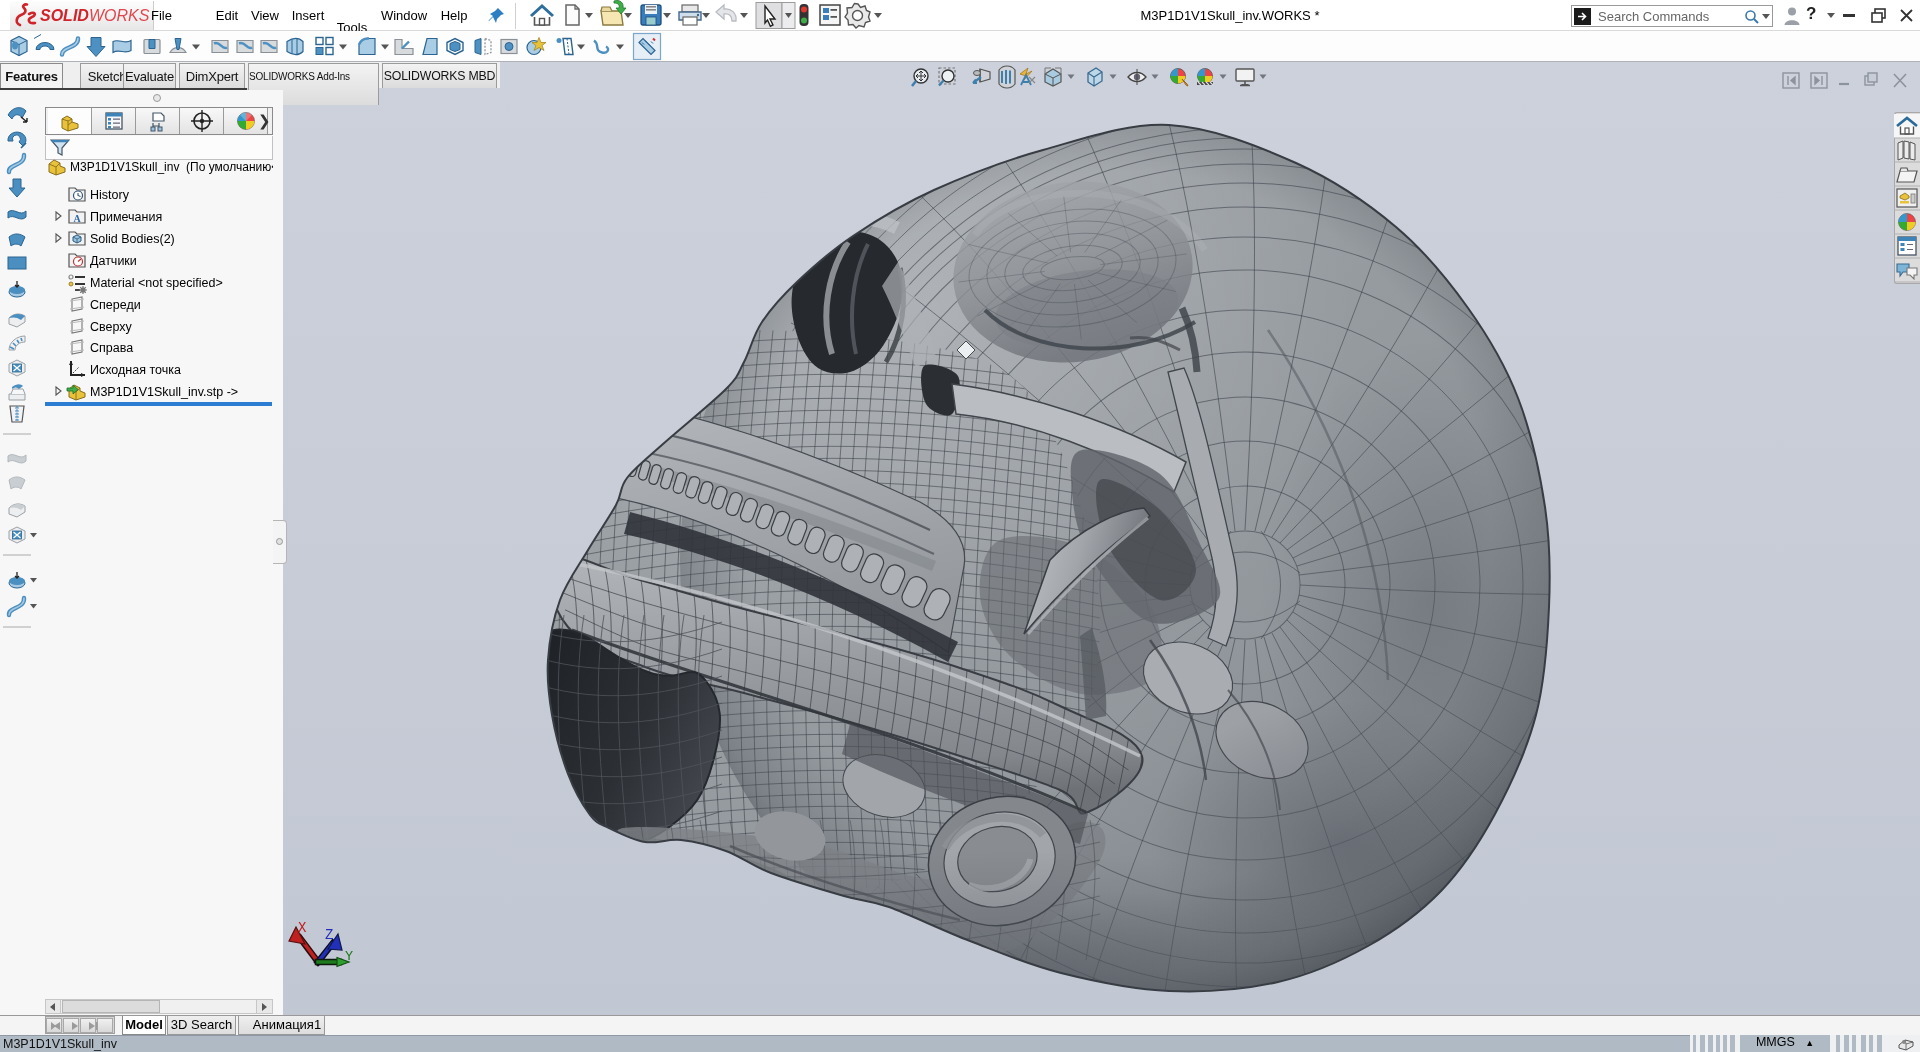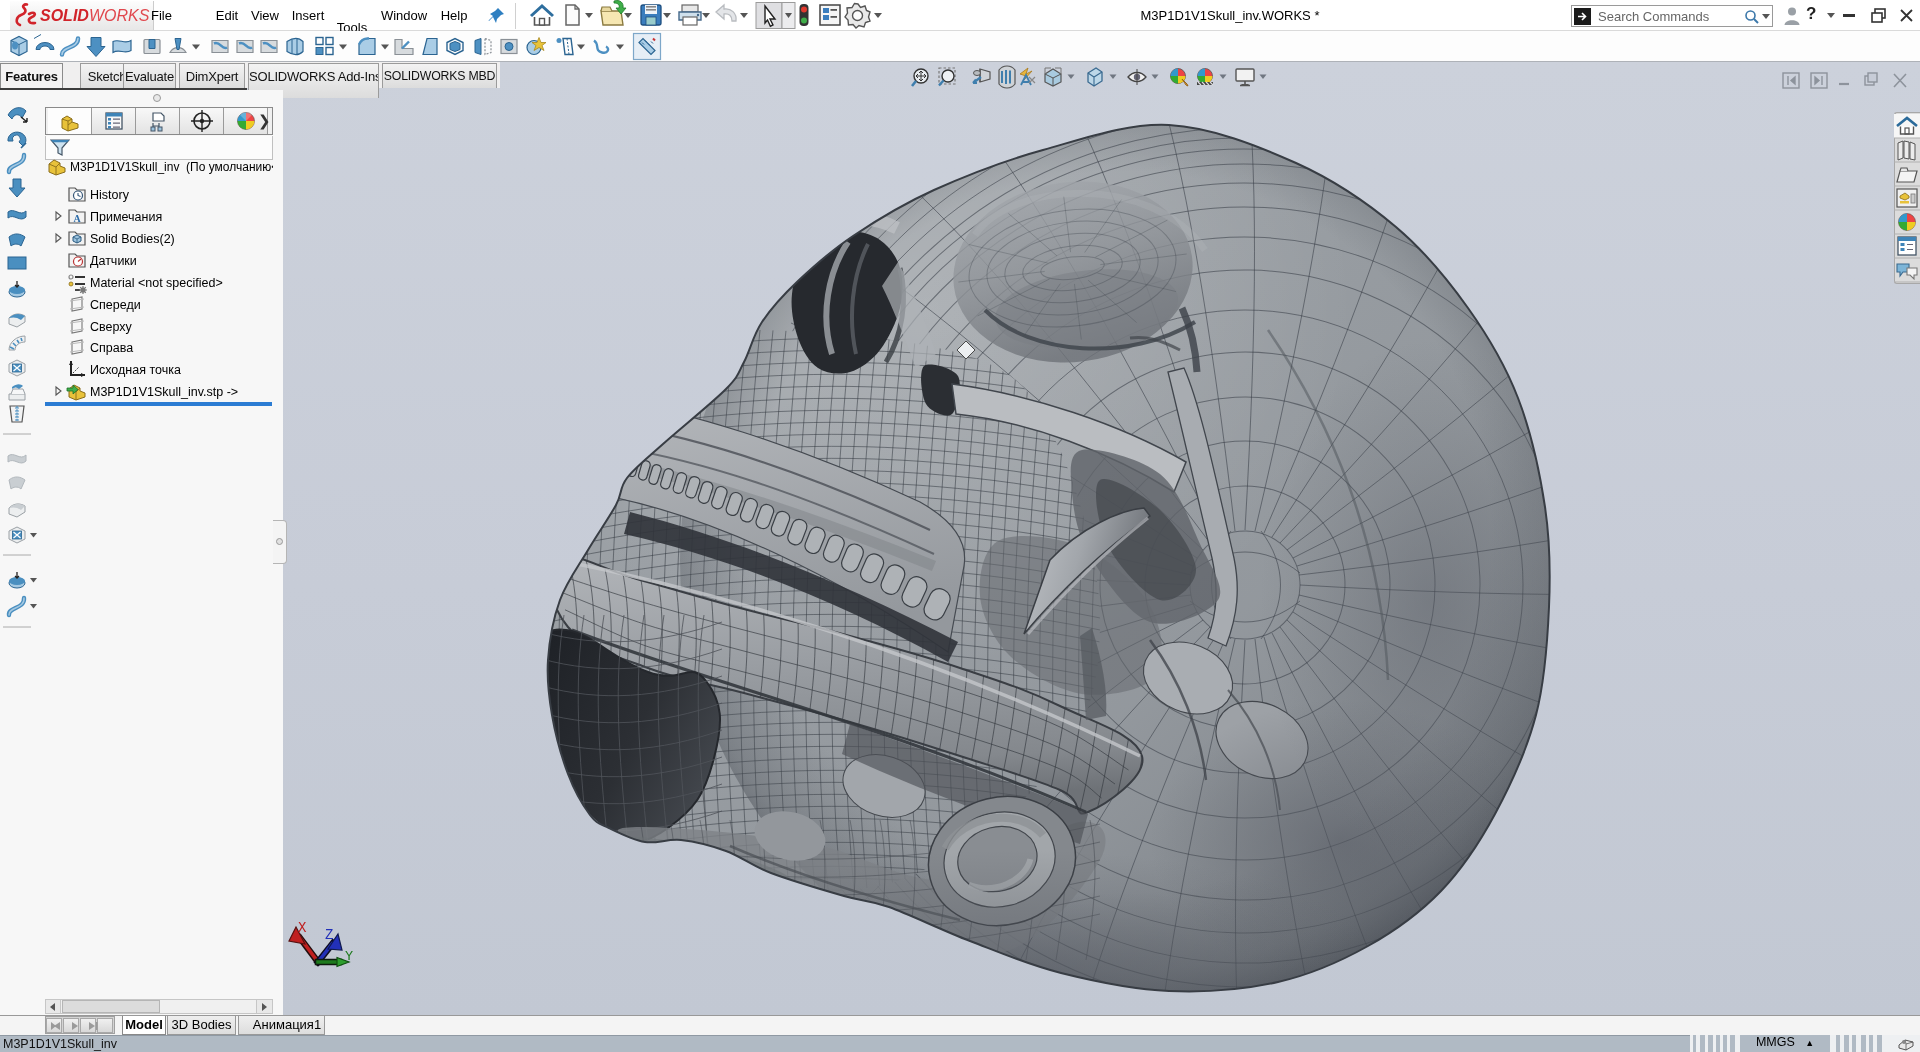--- a/index.html
+++ b/index.html
@@ -662,21 +662,21 @@
         <path d="M-8,-4 L4,8 L8,4 L-4,-8 Z" fill="#aacde6" stroke="#2b6491" stroke-width="1.2"></path>
         <path d="M-5,-4 L-3,-2 M-2,-6 L0,-4 M1,-3 L3,-1 M4,-5 L6,-3" stroke="#2b6491" stroke-width="1"></path>
         <path d="M6,-8 L8,-6" stroke="#c33" stroke-width="2"></path>
       </g>
     </svg>
 <div class="abs" style="left:0;top:62px;width:500px;height:26px;background:#f0efef;"></div>
 <div class="abs" style="left:0px;top:63px;width:63px;height:25px;background:#f4f3f3;font-weight:bold;border:1px solid #8b8b8b;border-bottom:none;z-index:3;font-size:13px;letter-spacing:-0.2px;text-align:center;line-height:25px;color:#111;white-space:nowrap;overflow:hidden;">Features</div>
 <div class="abs" style="left:80px;top:63px;width:54px;height:28px;background:linear-gradient(#f3f3f3,#dcdcdc);border:1px solid #9b9b9b;border-bottom:none;font-size:13px;letter-spacing:-0.2px;text-align:center;line-height:25px;color:#111;white-space:nowrap;overflow:hidden;">Sketch</div>
 <div class="abs" style="left:123px;top:63px;width:53px;height:25px;background:linear-gradient(#f3f3f3,#dcdcdc);border:1px solid #9b9b9b;border-bottom:none;font-size:13px;letter-spacing:-0.2px;text-align:center;line-height:25px;color:#111;white-space:nowrap;overflow:hidden;">Evaluate</div>
 <div class="abs" style="left:179px;top:63px;width:66px;height:25px;background:linear-gradient(#f3f3f3,#dcdcdc);border:1px solid #9b9b9b;border-bottom:none;font-size:13px;letter-spacing:-0.2px;text-align:center;line-height:25px;color:#111;white-space:nowrap;overflow:hidden;">DimXpert</div>
-<div class="abs" style="left:248px;top:63px;width:131px;height:35px;background:linear-gradient(#f3f3f3,#dcdcdc);border:1px solid #9b9b9b;border-bottom:none;font-size:13px;letter-spacing:-0.2px;text-align:center;line-height:25px;color:#111;white-space:nowrap;overflow:hidden;">SOLIDWORKS Add-Ins</div>
+<div class="abs" style="left:248px;top:63px;width:131px;height:42px;background:linear-gradient(#f3f3f3,#dcdcdc);border:1px solid #9b9b9b;border-bottom:none;font-size:10px;letter-spacing:-0.2px;text-align:left;line-height:25px;color:#111;white-space:nowrap;overflow:hidden;">SOLIDWORKS Add-Ins</div>
 <div class="abs" style="left:382px;top:63px;width:115px;height:25px;background:linear-gradient(#f3f3f3,#dcdcdc);border:1px solid #9b9b9b;border-bottom:none;font-size:12.3px;letter-spacing:-0.2px;text-align:center;line-height:25px;color:#111;white-space:nowrap;overflow:hidden;">SOLIDWORKS MBD</div>
 <div class="abs" style="left:0px;top:88px;width:247px;height:2px;background:#3c3c3c;"></div>
 <svg class="abs" style="left:5px;top:92px;" width="120" height="9">
       <circle cx="4" cy="4" r="2.2" fill="#b9b9b9" stroke="#8d8d8d" stroke-width="0.5"></circle>
       <circle cx="14" cy="4" r="2.2" fill="#b9b9b9" stroke="#8d8d8d" stroke-width="0.5"></circle>
       <circle cx="24" cy="4" r="2.2" fill="#b9b9b9" stroke="#8d8d8d" stroke-width="0.5"></circle>
       <circle cx="34" cy="4" r="2.2" fill="#b9b9b9" stroke="#8d8d8d" stroke-width="0.5"></circle>
       <circle cx="44" cy="4" r="2.2" fill="#b9b9b9" stroke="#8d8d8d" stroke-width="0.5"></circle>
       <circle cx="54" cy="4" r="2.2" fill="#b9b9b9" stroke="#8d8d8d" stroke-width="0.5"></circle>
       <circle cx="64" cy="4" r="2.2" fill="#b9b9b9" stroke="#8d8d8d" stroke-width="0.5"></circle>
@@ -987,21 +987,21 @@
     <div class="abs" style="left:97px;top:1018px;width:16px;height:15px;background:linear-gradient(#f0f0f0,#d8d8d8);border:1px solid #a8a8a8;"></div>
 <svg class="abs" style="left:48px;top:1021px;" width="66" height="10" viewBox="0 0 66 10">
       <g fill="#9a9a9a">
         <path d="M2,1 L2,9 M8,5 L3,1 L3,9 Z"></path>
         <path d="M8,1 v8 l-6,-4 z" transform="translate(4,0)"></path>
         <path d="M24,1 v8 l6,-4 z"></path>
         <path d="M41,1 v8 l6,-4 z M48,1 h1.5 v8 h-1.5 z"></path>
       </g>
     </svg>
 <div class="abs" style="left:122px;top:1016px;width:44px;height:19px;background:#ffffff;font-weight:bold;border:1px solid #888;border-top:none;font-size:13px;text-align:center;line-height:18px;">Model</div>
-<div class="abs" style="left:167px;top:1016px;width:69px;height:19px;background:linear-gradient(#efefef,#dddddd);border:1px solid #999;border-top:none;font-size:13px;text-align:center;line-height:18px;">3D Bodies</div>
+<div class="abs" style="left:167px;top:1016px;width:69px;height:19px;background:linear-gradient(#efefef,#dddddd);border:1px solid #999;border-top:none;font-size:13px;text-align:center;line-height:18px;">3D Search</div>
 <div class="abs" style="left:238px;top:1016px;width:87px;height:19px;background:linear-gradient(#efefef,#dddddd);border:1px solid #999;border-top:none;font-size:13px;text-align:center;line-height:18px;padding-left:11px;">Анимация1</div>
 <div class="abs" style="left:0;top:1035px;width:1920px;height:17px;background:#b0bac4;border-top:1px solid #8f99a3;"></div>
 <div class="abs" style="left:3px;top:1037px;font-size:12.5px;color:#111;">M3P1D1V1Skull_inv</div>
 <div class="abs" style="left:1690px;top:1035px;width:230px;height:17px;background:#eef0f2;"></div>
 <div class="abs" style="left:1693px;top:1035px;width:3px;height:17px;background:#b0bac4;"></div>
 <div class="abs" style="left:1700px;top:1035px;width:5px;height:17px;background:#b0bac4;"></div>
 <div class="abs" style="left:1708px;top:1035px;width:5px;height:17px;background:#b0bac4;"></div>
 <div class="abs" style="left:1716px;top:1035px;width:4px;height:17px;background:#b0bac4;"></div>
 <div class="abs" style="left:1723px;top:1035px;width:4px;height:17px;background:#b0bac4;"></div>
 <div class="abs" style="left:1730px;top:1035px;width:5px;height:17px;background:#b0bac4;"></div>

